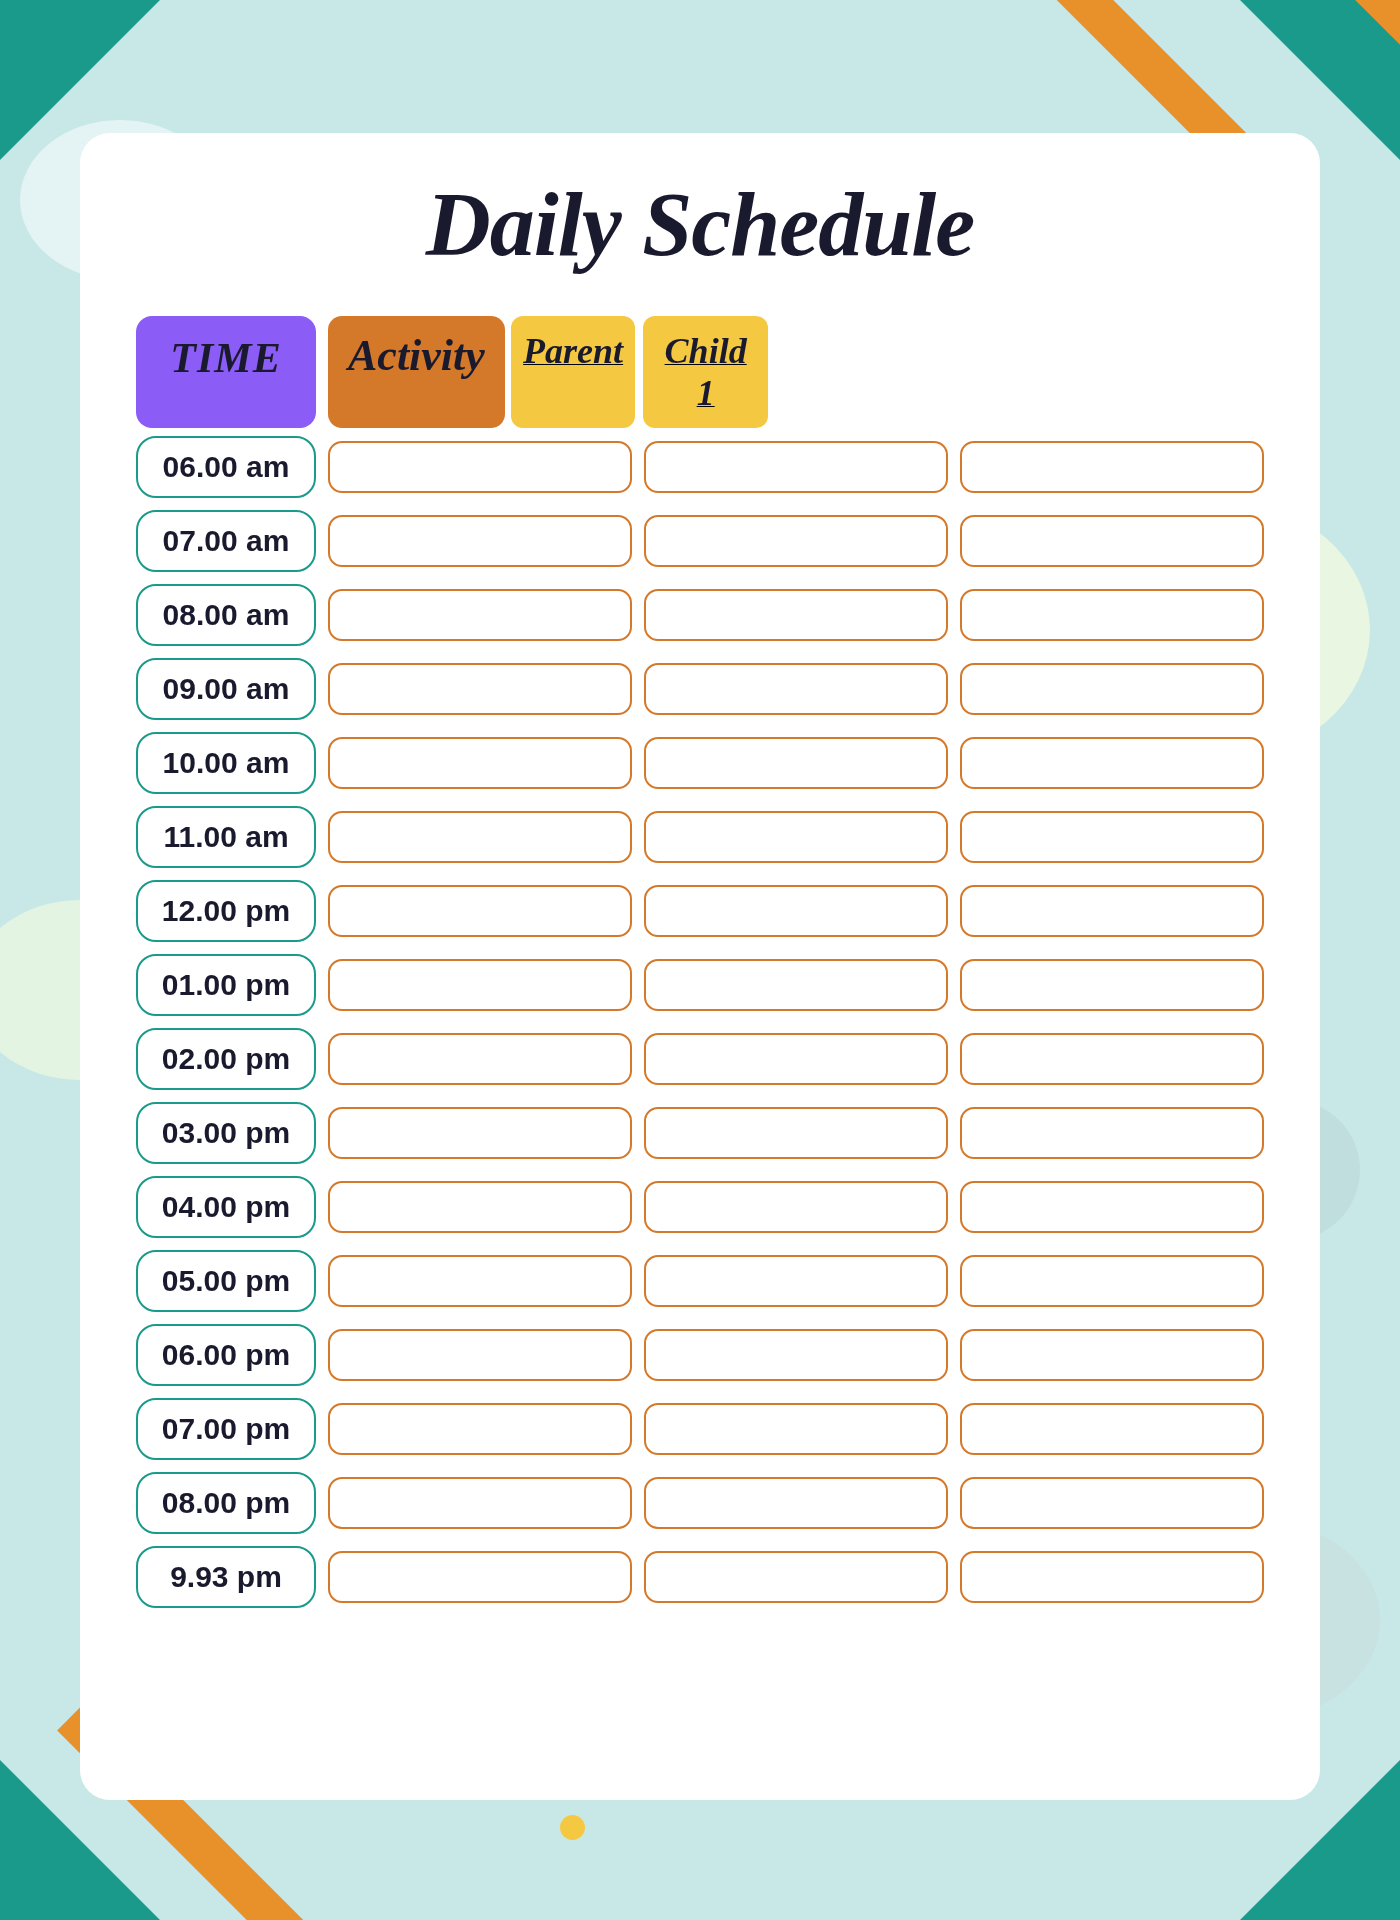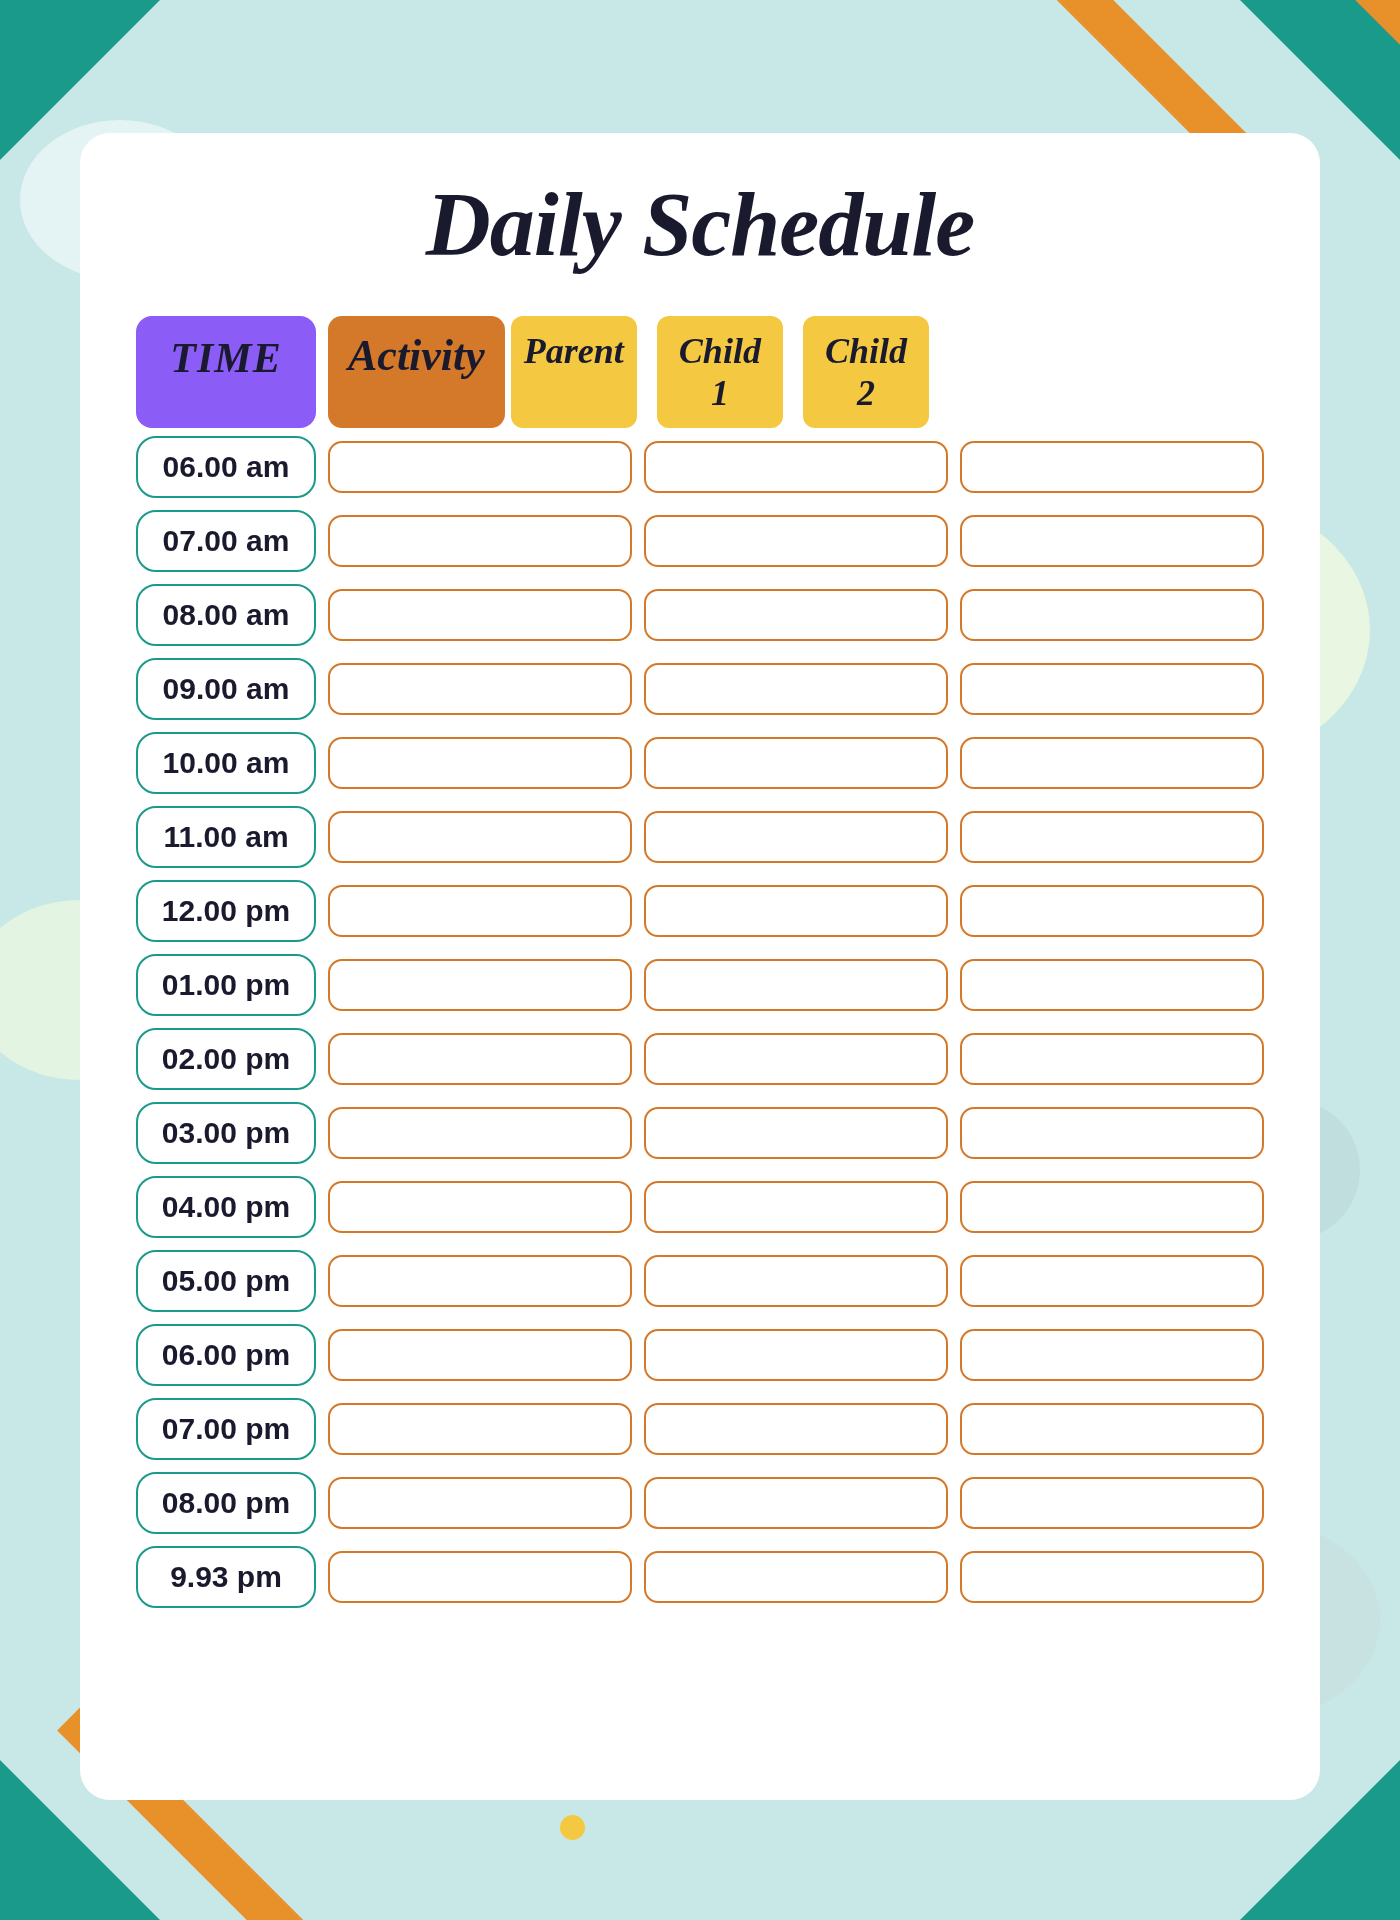--- a/index.html
+++ b/index.html
@@ -217,21 +217,22 @@
     .activity-title-text {
       font-size: 44px;
       font-weight: 900;
       font-family: Georgia, serif;
       font-style: italic;
       color: #1a1a2e;
     }
 
     .sub-headers {
       display: flex;
-      gap: 20px;
+      gap: 8px;
+      text-decoration: underline;
     }
 
     .sub-header-cell {
       flex: 1;
       background: #f5c842;
       border-radius: 12px;
       padding: 14px 10px;
       text-align: center;
     }
 
@@ -328,23 +329,20 @@
           <span class="activity-title-text">Activity</span>
         </div>
 
         <div class="sub-headers">
           <div class="sub-header-cell">
             <span class="sub-header-text">Parent</span>
           </div>
           <div class="sub-header-cell">
             <span class="sub-header-text">Child 1</span>
           </div>
-          <div class="sub-header-cell">
-            <span class="sub-header-text">Child 2</span>
-          </div>
         </div>
       </div>
     </div>
 
     <div class="data-rows-container" id="data-rows">
     <div class="data-row">
           <div class="time-cell"><span class="time-cell-text">06.00 am</span></div>
           <div class="activity-cells">
             <div class="activity-input-cell"></div>
             <div class="activity-input-cell"></div>

